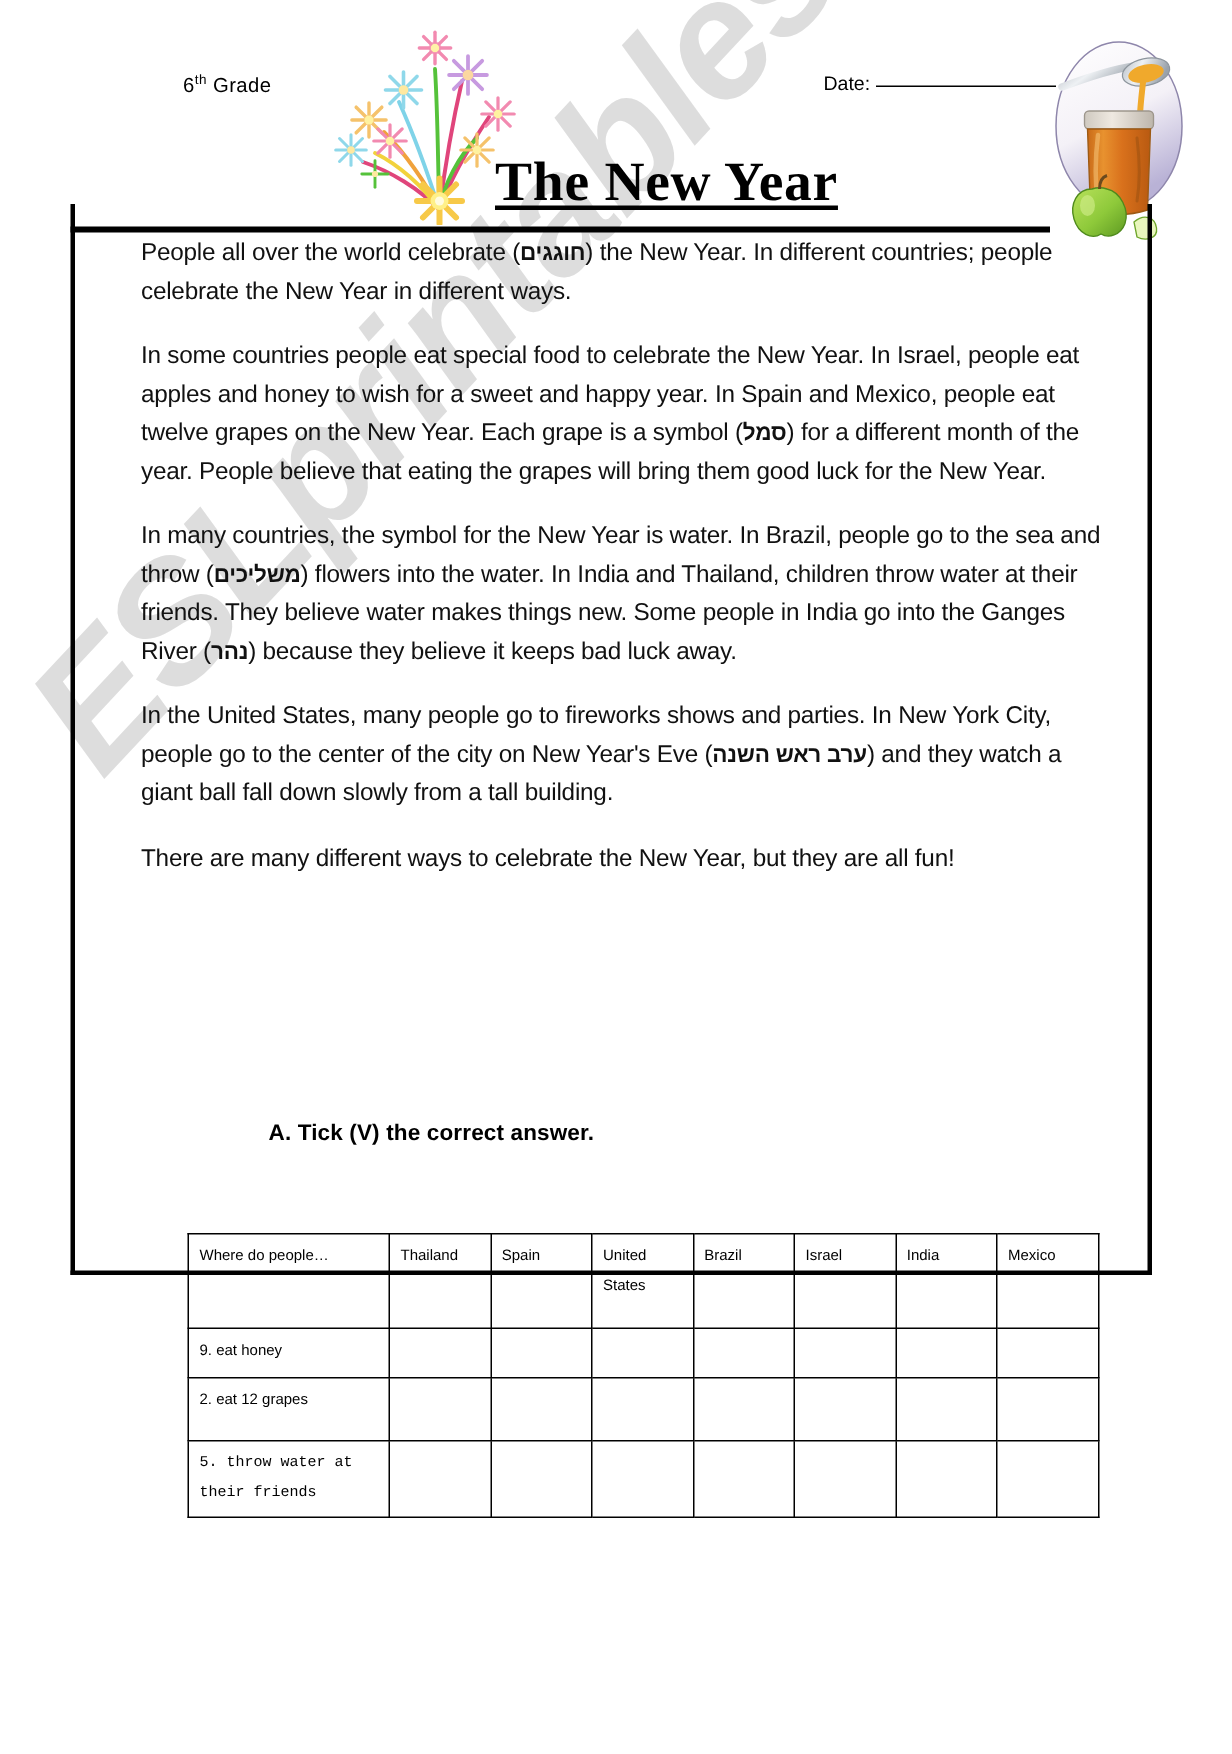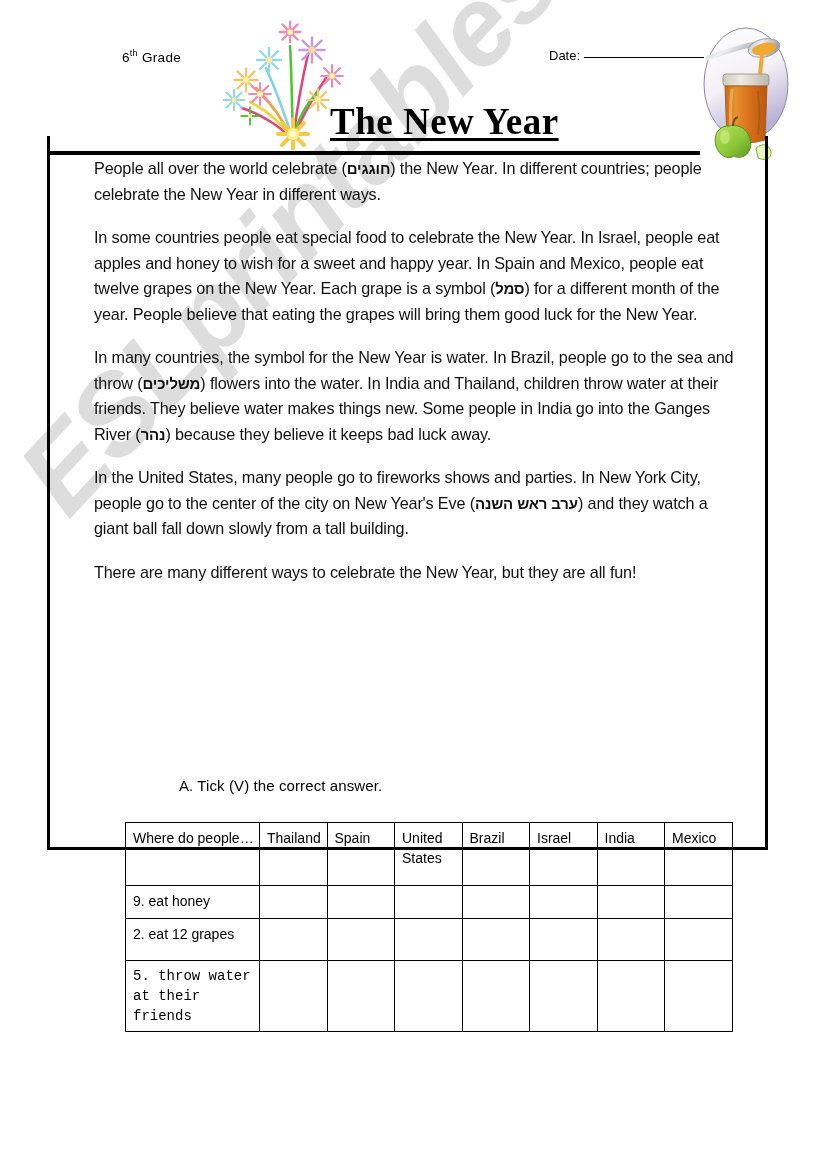--- a/index.html
+++ b/index.html
@@ -159,41 +159,41 @@
     font-weight: bold;
     direction: rtl;
     unicode-bidi: isolate;
     font-size: 15px;
   }
 
   
   #exercise-heading {
     position: absolute;
     left: 179px;
-    top: 777px;
+    top: 747px;
     font-size: 15px;
-    font-weight: normal;
+    font-weight: bold;
     letter-spacing: 0.1px;
     z-index: 10;
     white-space: nowrap;
   }
 
   #answer-table {
     position: absolute;
     left: 125px;
     top: 822px;
     width: 607px;
     border-collapse: collapse;
     table-layout: fixed;
     z-index: 10;
     background: transparent;
   }
   #answer-table td, #answer-table th {
     border: 1.4px solid #000;
-    font-size: 14px;
+    font-size: 10px;
     font-weight: normal;
     text-align: left;
     vertical-align: top;
     padding: 5px 5px 5px 7px;
     line-height: 20px;
     background: transparent;
   }
   #answer-table th {
     height: 52px;
   }

